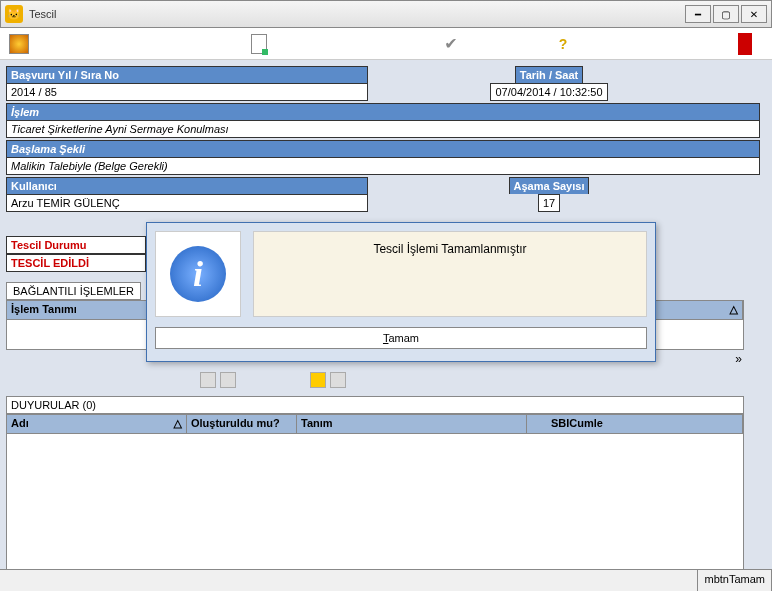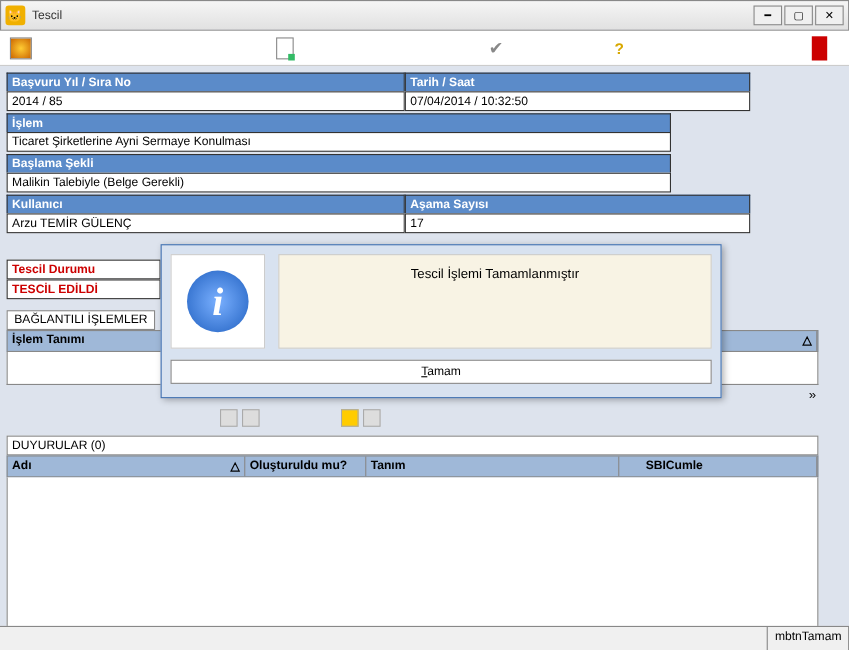--- a/index.html
+++ b/index.html
@@ -62,22 +62,22 @@
     
     .content {
       background: #dde3ed;
       padding: 6px;
     }
     .field-row { display: flex; margin-bottom: 2px; }
     .field {
       display: flex; flex-direction: column;
     }
     .field.w1 { width: 362px; }
-    .field.w2 { width: 314px; }
-    .field.wfull { width: 604px; }
+    .field.w2 { width: 362px; align-items: center; }
+    .field.wfull { width: 754px; font-style: italic; }
     .field-label {
       background: #5b8bc9;
       color: #fff;
       padding: 2px 4px;
       font-weight: bold;
       font-size: 11px;
       border: 1px solid #333;
       border-bottom: none;
     }
     .field-value {
@@ -316,21 +316,21 @@
       <span></span>
       <span></span>
       <span style="margin-left:70px;background:#fc0;"></span>
       <span></span>
     </div>
   </div>
 
   <div class="duyurular">
     <div class="duyurular-hdr">DUYURULAR (0)</div>
     <div class="grid-header">
-      <div class="col" style="width:216px;"><span>Adı</span> <span style="float:right">△</span></div>
+      <div class="col" style="width:180px;"><span>Adı</span> <span style="float:right">△</span></div>
       <div class="col" style="width:110px;">Oluşturuldu mu?</div>
       <div class="col" style="width:230px;">Tanım</div>
       <div class="col" style="flex:1;margin-left:20px;">SBICumle</div>
     </div>
     <div class="grid-body2"></div>
   </div>
 </div>
 
 <div class="statusbar">
   <div class="status-cell"></div>

